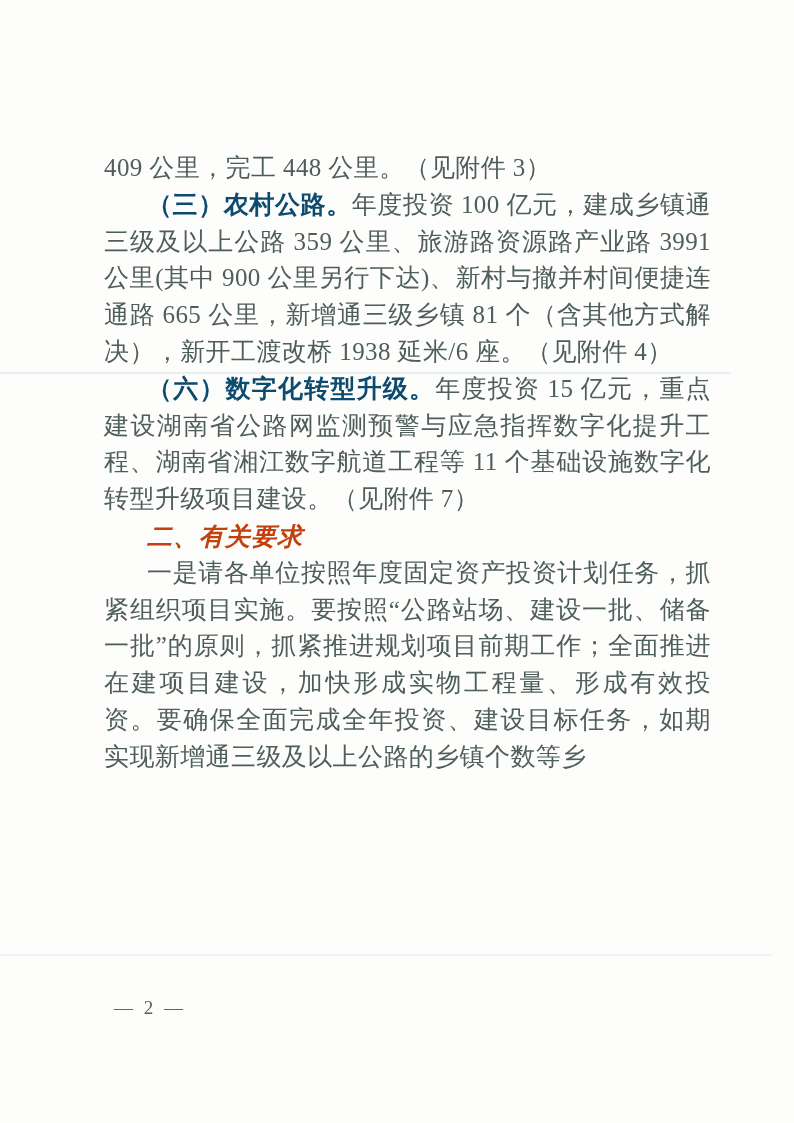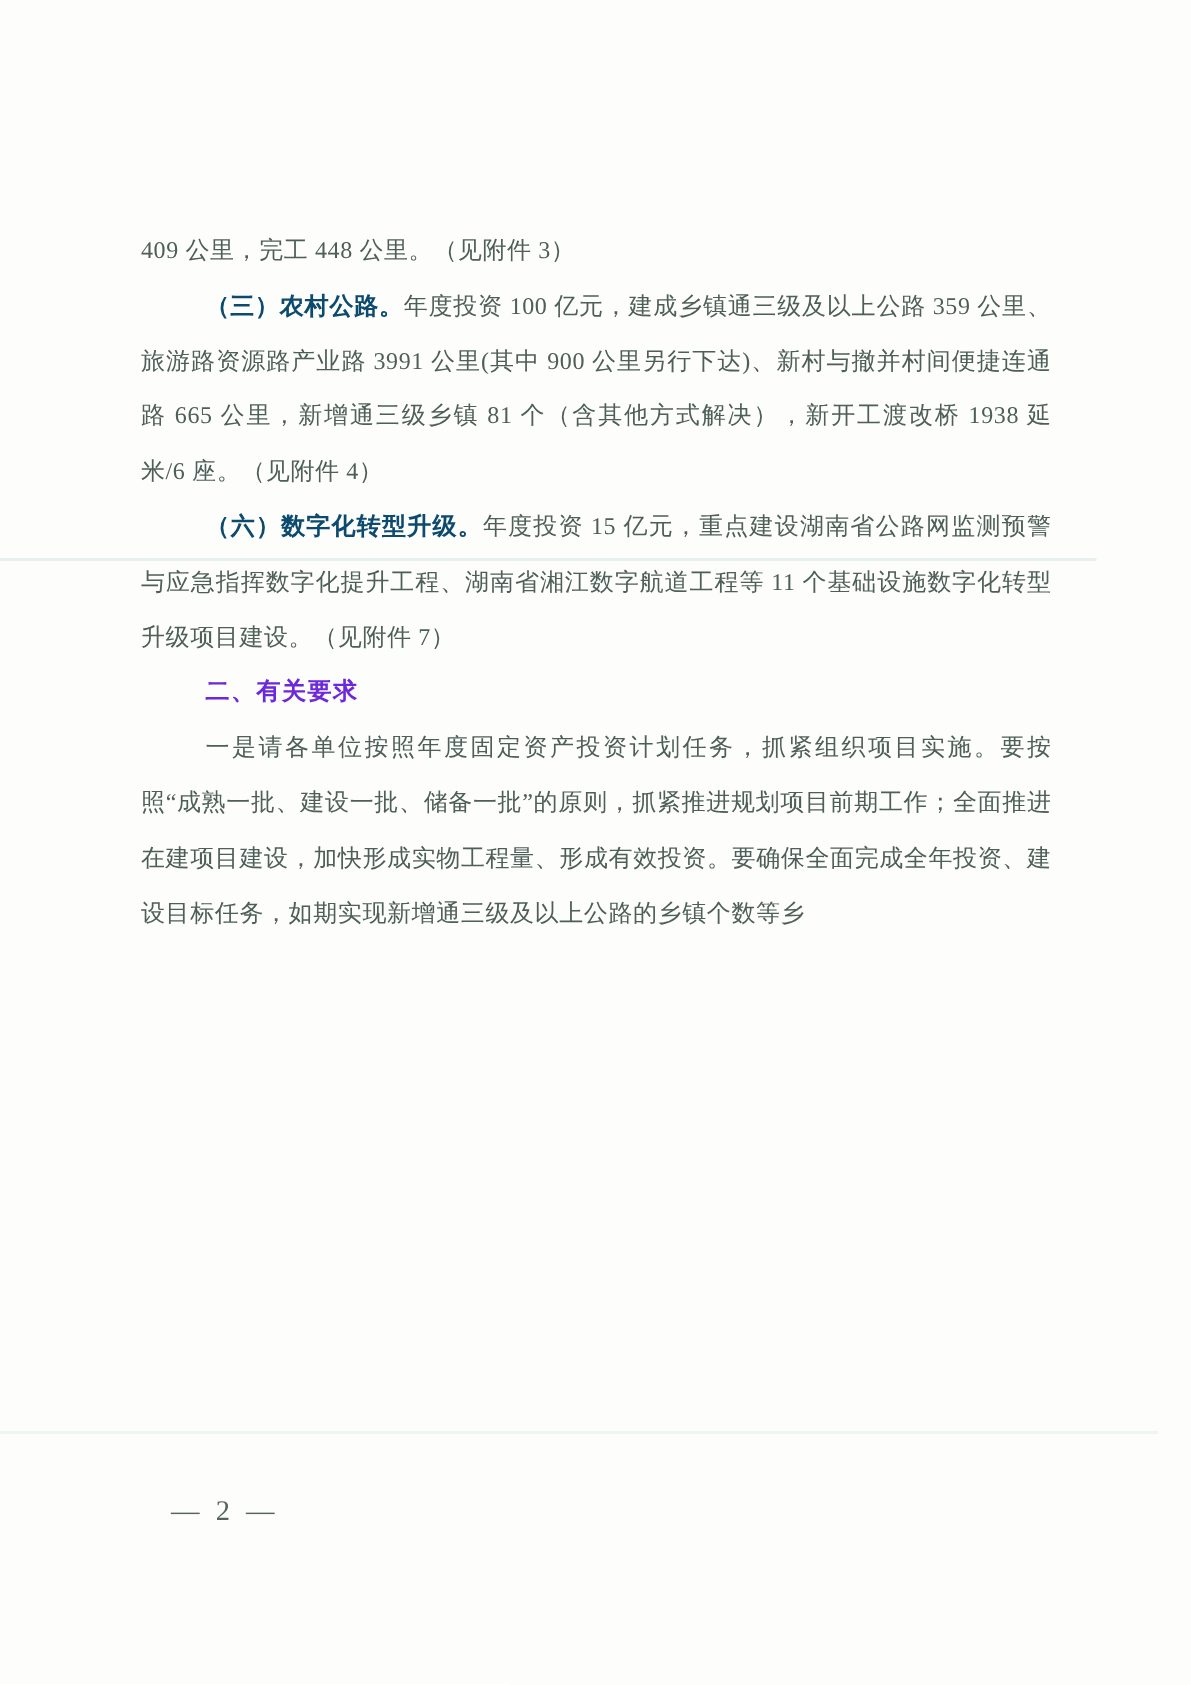--- a/index.html
+++ b/index.html
@@ -11,24 +11,24 @@
     position: relative;
     width: 794px;
     height: 1123px;
     background: #fdfdfc;
     overflow: hidden;
     font-family: "Liberation Serif", "DejaVu Serif", serif;
     color: #4e5e59;
   }
   .content {
     position: absolute;
-    left: 94px;
+    left: 104px;
     top: 150px;
     width: 607px;
-    font-size: 16px;
+    font-size: 25px;
     line-height: 36.8px;
     text-align: justify;
     letter-spacing: 0.4px;
   }
   .content p {
     margin: 0;
     padding: 0;
   }
   .para {
     text-indent: 43px;
@@ -37,22 +37,23 @@
     text-indent: 0;
   }
   .lead {
     font-weight: bold;
     color: #0c4a6e;
   }
   .heading {
     text-indent: 43px;
     font-family: "Liberation Sans", "DejaVu Sans", sans-serif;
     font-weight: bold;
-    color: #6d28d9;
+    color: #c2410c;
     letter-spacing: 1px;
+    font-style: italic;
   }
   .artifact {
     position: absolute;
     height: 2px;
     pointer-events: none;
   }
   .artifact.line-a {
     left: 0;
     top: 372px;
     width: 731px;
@@ -83,21 +84,21 @@
     <p class="no-indent"><span>409 公里，完工 448 公里。（见附件 3）</span></p>
 
     <p class="para"><span class="lead">（三）农村公路。</span><span>年度投资 100 亿元，建成乡镇通三级及以上公路 359 公里、旅游路资源路产业路 3991 公里(其中 900 公里另行下达)、新村与撤并村间便捷连通路 665 公里，新增通三级乡镇 81 个（含其他方式解决），新开工渡改桥 1938 延米/6 座。（见附件 4）</span></p>
 
 
 
     <p class="para"><span class="lead">（六）数字化转型升级。</span><span>年度投资 15 亿元，重点建设湖南省公路网监测预警与应急指挥数字化提升工程、湖南省湘江数字航道工程等 11 个基础设施数字化转型升级项目建设。（见附件 7）</span></p>
 
     <p class="heading">二、有关要求</p>
 
-    <p class="para"><span>一是请各单位按照年度固定资产投资计划任务，抓紧组织项目实施。要按照“成熟一批、建设一批、储备一批”的原则，抓紧推进规划项目前期工作；全面推进在建项目建设，加快形成实物工程量、形成有效投资。要确保全面完成全年投资、建设目标任务，如期实现新增通三级及以上公路的乡镇个数等乡</span></p>
+    <p class="para"><span>一是请各单位按照年度固定资产投资计划任务，抓紧组织项目实施。要按照“公路站场、建设一批、储备一批”的原则，抓紧推进规划项目前期工作；全面推进在建项目建设，加快形成实物工程量、形成有效投资。要确保全面完成全年投资、建设目标任务，如期实现新增通三级及以上公路的乡镇个数等乡</span></p>
 
   </div>
 
   <div class="artifact line-a"></div>
   <div class="artifact line-b"></div>
 
   <div class="footer">— 2 —</div>
 
 </div>
 

